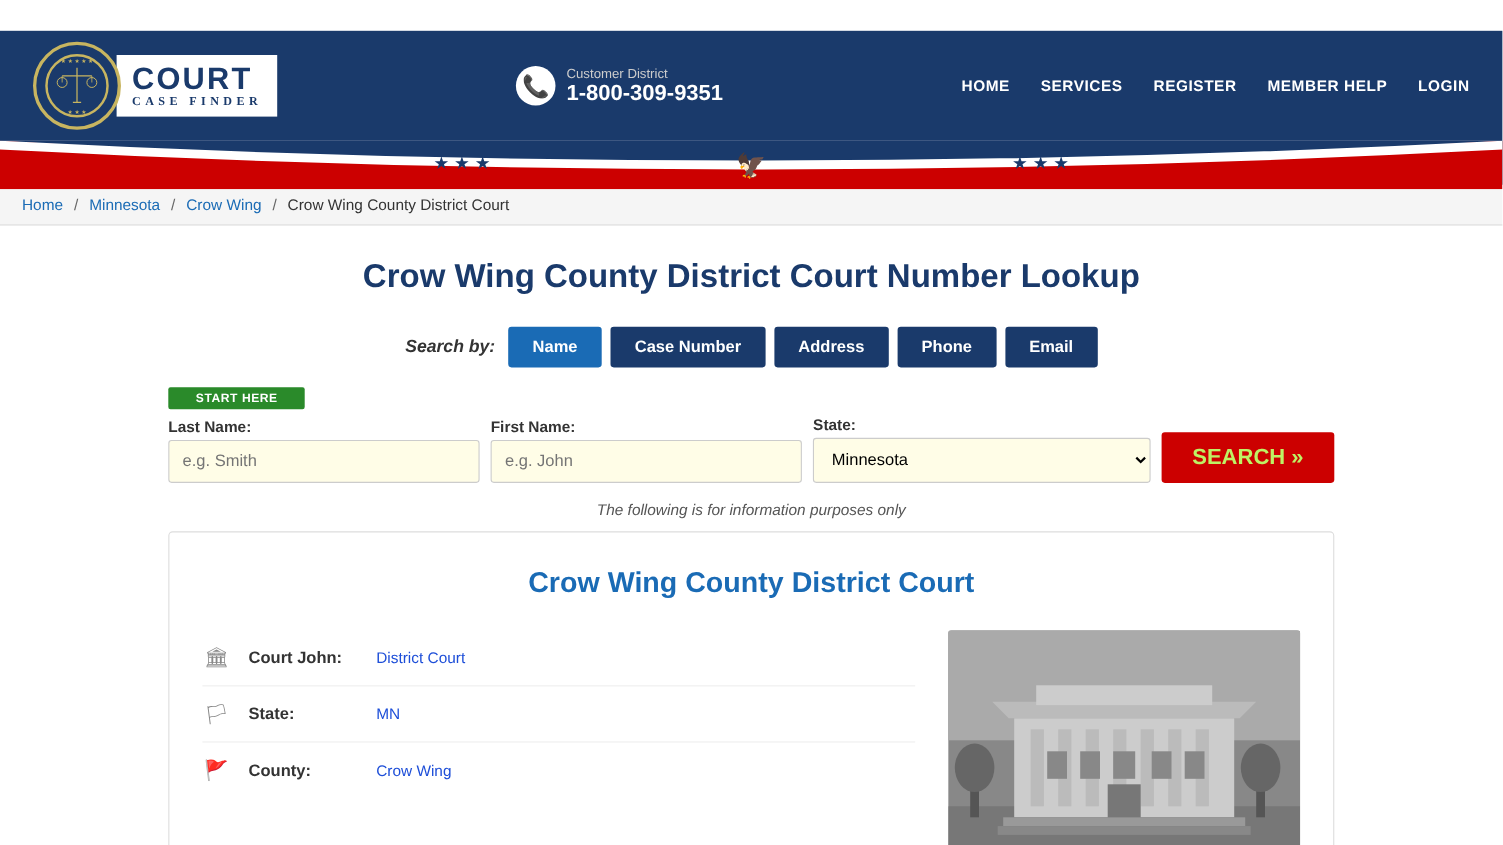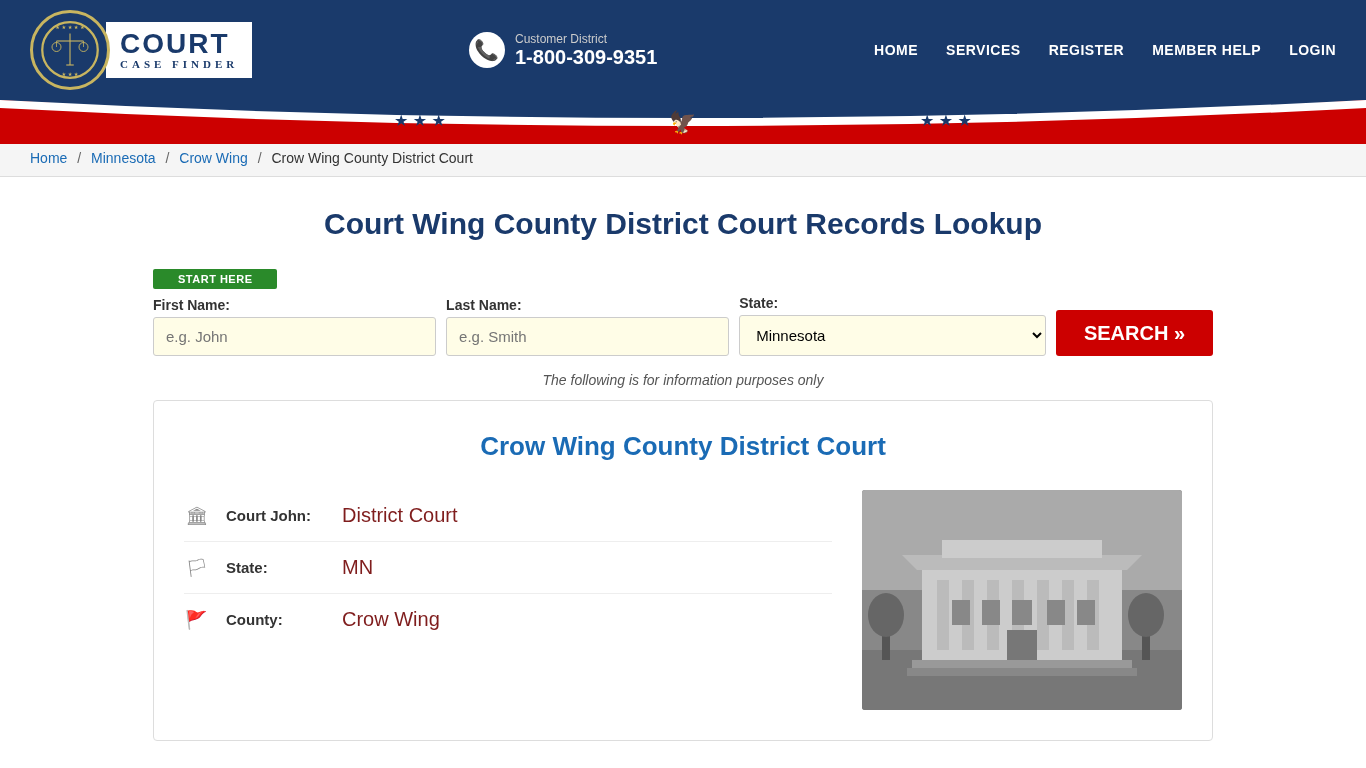--- a/index.html
+++ b/index.html
@@ -6,20 +6,21 @@
     body { font-family: Arial, sans-serif; background: #fff; color: #333; }
 
     
     .header {
       background: #1a3a6b;
       display: flex;
       align-items: center;
       justify-content: space-between;
       padding: 10px 30px;
       position: relative;
+      margin-top: 28px;
     }
     .logo-area {
       display: flex;
       align-items: center;
       gap: 0;
     }
     .logo-badge {
       width: 80px;
       height: 80px;
       border: 3px solid #c8b560;
@@ -95,21 +96,21 @@
       text-align: center;
       position: relative;
       height: 40px;
       overflow: visible;
     }
 
     
     .breadcrumb {
       background: #f5f5f5;
       border-bottom: 1px solid #ddd;
-      padding: 10px 30px;
+      padding: 10px 20px;
       font-size: 14px;
     }
     .breadcrumb a { color: #1a6bb5; text-decoration: none; }
     .breadcrumb .sep { margin: 0 6px; color: #666; }
     .breadcrumb .current { color: #333; }
 
     
     .main-content {
       max-width: 1100px;
       margin: 0 auto;
@@ -187,21 +188,21 @@
       background: #fffde7;
       width: 100%;
     }
     .form-group select { background: #fffde7; }
     .fn-group { flex: 1.2; }
     .ln-group { flex: 1.2; }
     .city-group { flex: 1.5; }
     .state-group { flex: 1.3; }
     .search-btn {
       background: #cc0000;
-      color: #ffffff;
+      color: #bef264;
       border: none;
       padding: 10px 28px;
       font-size: 20px;
       font-weight: bold;
       cursor: pointer;
       border-radius: 3px;
       white-space: nowrap;
       height: 46px;
       display: flex;
       align-items: center;
@@ -251,22 +252,22 @@
       color: #888;
       font-size: 18px;
       flex-shrink: 0;
     }
     .row-label {
       font-weight: bold;
       font-size: 15px;
       min-width: 100px;
     }
     .row-value {
-      font-size: 20px;
-      color: #7f1d1d;
+      font-size: 14px;
+      color: #1d4ed8;
     }
     .court-image {
       width: 320px;
       flex-shrink: 0;
       background: #ccc;
       border-radius: 3px;
       overflow: hidden;
       height: 220px;
       position: relative;
     }
@@ -343,33 +344,41 @@
   <span class="sep">/</span>
   <a href="#">Minnesota</a>
   <span class="sep">/</span>
   <a href="#">Crow Wing</a>
   <span class="sep">/</span>
   <span class="current">Crow Wing County District Court</span>
 </div>
 
 <div class="main-content">
 
-  <h1 class="page-title">Court Wing County District Court Records Lookup</h1>
-
+  <h1 class="page-title">Crow Wing County District Court Number Lookup</h1>
+
+  <div class="search-by-row">
+    <span class="search-by-label">Search by:</span>
+    <button class="tab-btn active">Name</button>
+    <button class="tab-btn inactive">Case Number</button>
+    <button class="tab-btn inactive">Address</button>
+    <button class="tab-btn inactive">Phone</button>
+    <button class="tab-btn inactive">Email</button>
+  </div>
 
   <div>
     <span class="start-here-badge">START HERE</span>
     <div class="search-form">
+      <div class="form-group ln-group">
+        <label>Last Name:</label>
+        <input type="text" placeholder="e.g. Smith" style="">
+      </div>
       <div class="form-group fn-group">
         <label>First Name:</label>
         <input type="text" placeholder="e.g. John" style="">
-      </div>
-      <div class="form-group ln-group">
-        <label>Last Name:</label>
-        <input type="text" placeholder="e.g. Smith" style="">
       </div>
       <div class="form-group state-group">
         <label>State:</label>
         <select id="state-select"><option value="Alabama">Alabama</option><option value="Alaska">Alaska</option><option value="Arizona">Arizona</option><option value="Arkansas">Arkansas</option><option value="California">California</option><option value="Colorado">Colorado</option><option value="Connecticut">Connecticut</option><option value="Delaware">Delaware</option><option value="Florida">Florida</option><option value="Georgia">Georgia</option><option value="Hawaii">Hawaii</option><option value="Idaho">Idaho</option><option value="Illinois">Illinois</option><option value="Indiana">Indiana</option><option value="Iowa">Iowa</option><option value="Kansas">Kansas</option><option value="Kentucky">Kentucky</option><option value="Louisiana">Louisiana</option><option value="Maine">Maine</option><option value="Maryland">Maryland</option><option value="Massachusetts">Massachusetts</option><option value="Michigan">Michigan</option><option value="Minnesota" selected="">Minnesota</option><option value="Mississippi">Mississippi</option><option value="Missouri">Missouri</option><option value="Montana">Montana</option><option value="Nebraska">Nebraska</option><option value="Nevada">Nevada</option><option value="New Hampshire">New Hampshire</option><option value="New Jersey">New Jersey</option><option value="New Mexico">New Mexico</option><option value="New York">New York</option><option value="North Carolina">North Carolina</option><option value="North Dakota">North Dakota</option><option value="Ohio">Ohio</option><option value="Oklahoma">Oklahoma</option><option value="Oregon">Oregon</option><option value="Pennsylvania">Pennsylvania</option><option value="Rhode Island">Rhode Island</option><option value="South Carolina">South Carolina</option><option value="South Dakota">South Dakota</option><option value="Tennessee">Tennessee</option><option value="Texas">Texas</option><option value="Utah">Utah</option><option value="Vermont">Vermont</option><option value="Virginia">Virginia</option><option value="Washington">Washington</option><option value="West Virginia">West Virginia</option><option value="Wisconsin">Wisconsin</option><option value="Wyoming">Wyoming</option></select>
       </div>
       <button class="search-btn">
         <span>SEARCH »</span>
       </button>
     </div>
   </div>

